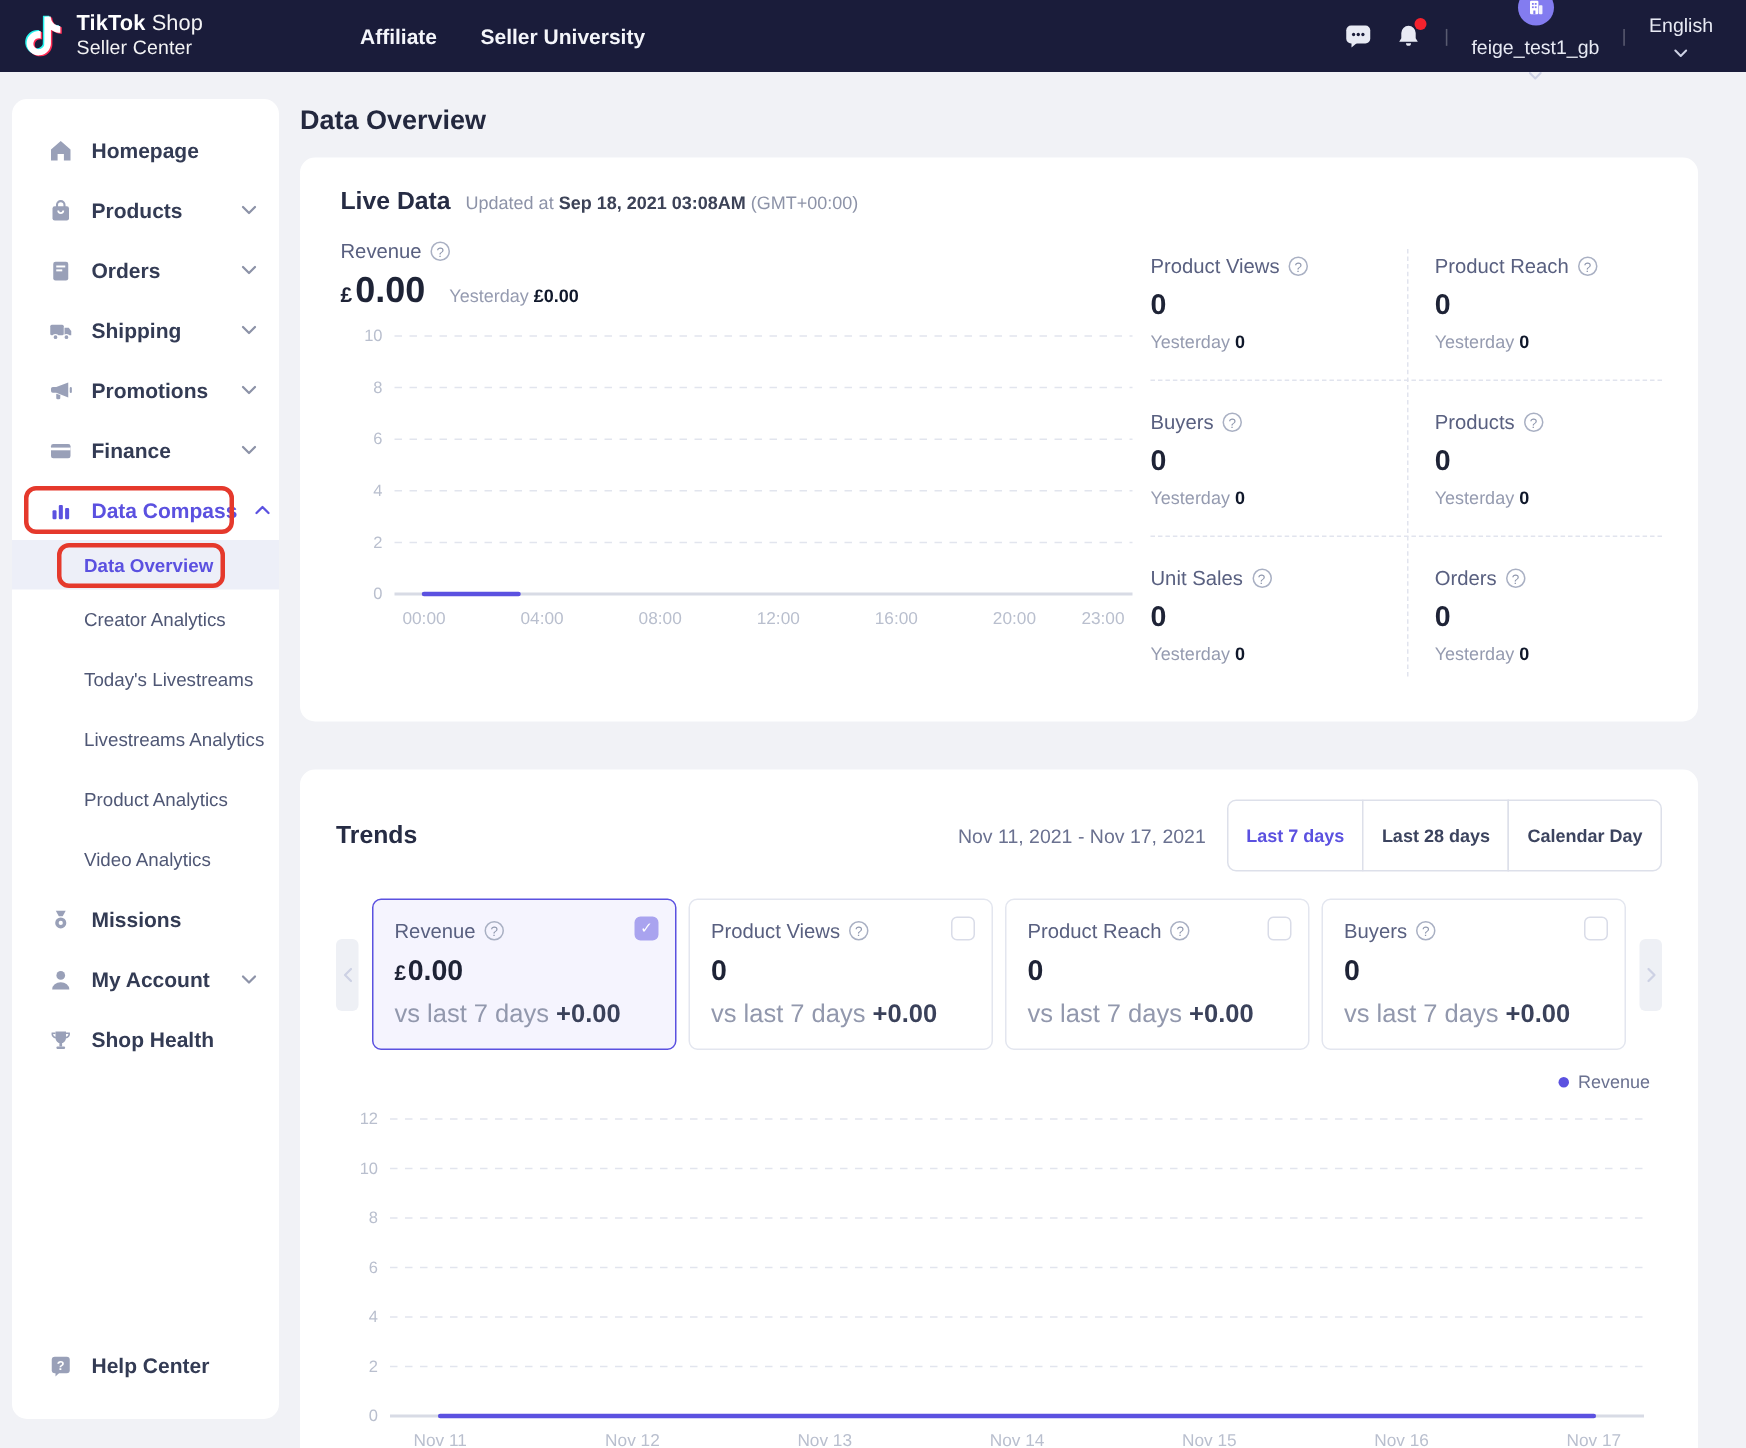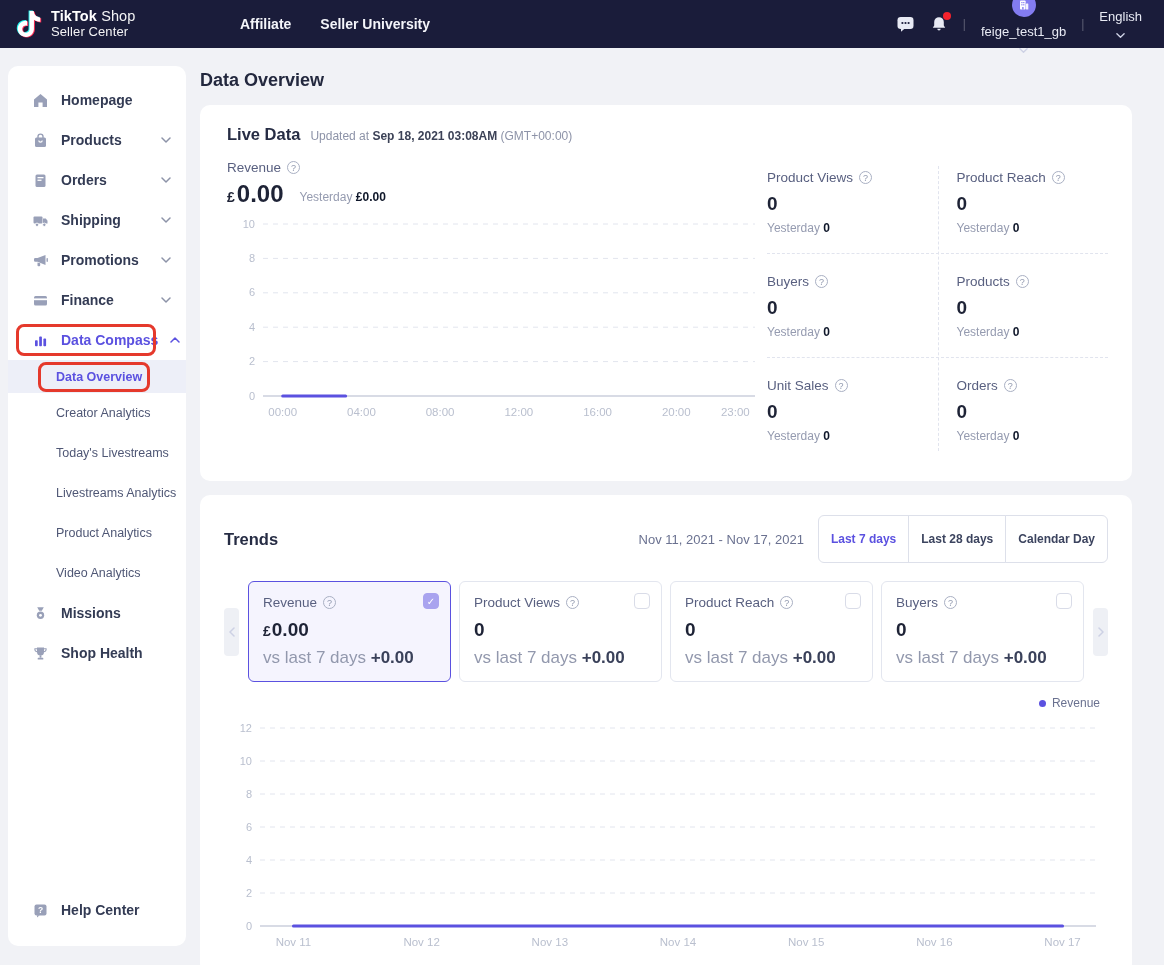--- a/index.html
+++ b/index.html
@@ -45,21 +45,21 @@
   .sub-item{height:40px;display:flex;align-items:center;padding-left:48px;color:#4f5775;font-size:12.5px;cursor:pointer;white-space:nowrap;}
   .sub-item.sub-active{height:33px;background:#edeff8;color:#5b51e0;font-weight:700;}
   .side-spacer{flex:1;}
   .red-box{position:absolute;border:3px solid #e5392c;border-radius:8px;pointer-events:none;z-index:5;}
   #red-box-compass{left:8px;top:258px;width:140px;height:32px;}
   #red-box-overview{left:30px;top:296px;width:112px;height:30px;}
   
   .content{flex:1;margin:0 32px 0 14px;min-width:0;}
   .page-title{font-size:18px;font-weight:700;color:#23283e;padding:22px 0 14px;}
   .card{background:#fff;border-radius:10px;padding:20px 24px;}
-  .live-card{margin-bottom:14px;padding-left:27px;}
+  .live-card{margin-bottom:32px;padding-left:27px;}
   .card-header{display:flex;align-items:baseline;gap:10px;}
   .card-title{font-size:16.5px;font-weight:700;color:#262c44;}
   .updated{font-size:12px;color:#8d93a8;}
   .updated b{color:#3c4257;}
   .live-body{display:flex;margin-top:16px;}
   .live-left{width:540px;flex:none;}
   .metric-label{font-size:13.5px;color:#596080;display:flex;align-items:center;gap:6px;}
   .qmark{width:13px;height:13px;border:1px solid #a9b0c3;border-radius:50%;color:#9098ae;font-size:9px;
     line-height:12px;text-align:center;display:inline-block;flex:none;}
   .rev-row{display:flex;align-items:flex-end;gap:16px;margin-top:7px;}
@@ -301,20 +301,34 @@
             <path d="M5.2 2.2 h6.6 l-2 3.6 h-2.6 Z" fill="currentColor"></path>
             <circle cx="8.5" cy="10.3" r="3.7" fill="currentColor"></circle>
             <circle cx="8.5" cy="10.3" r="1.4" fill="#fff"></circle>
           </svg>
       </span>
       <span>Missions</span>
     </div>
     <div class="side-item">
       <span class="s-icon">
         <svg viewBox="0 0 17 17" width="17" height="17">
+            <circle cx="8.5" cy="5.3" r="2.9" fill="currentColor"></circle>
+            <path d="M2.8 14.6 a5.7 4.8 0 0 1 11.4 0 Z" fill="currentColor"></path>
+          </svg>
+      </span>
+      <span>My Account</span>
+      <span class="chev rot-down">
+          <svg width="10" height="10" viewBox="0 0 10 10">
+            <path d="M3 1 L7 5 L3 9" stroke="currentColor" stroke-width="1.5" fill="none" stroke-linecap="round" stroke-linejoin="round"></path>
+          </svg>
+        </span>
+    </div>
+    <div class="side-item">
+      <span class="s-icon">
+        <svg viewBox="0 0 17 17" width="17" height="17">
             <path d="M5 2.6 h7 v4.4 a3.5 3.5 0 0 1 -7 0 Z" fill="currentColor"></path>
             <path d="M5 3.8 H2.9 a2.4 2.4 0 0 0 2.4 2.9 M12 3.8 h2.1 a2.4 2.4 0 0 1 -2.4 2.9" fill="none" stroke="currentColor" stroke-width="1.1"></path>
             <rect x="7.6" y="10.3" width="1.8" height="2.4" fill="currentColor"></rect>
             <rect x="5.7" y="12.7" width="5.6" height="1.7" rx="0.5" fill="currentColor"></rect>
           </svg>
       </span>
       <span>Shop Health</span>
     </div>
     <div class="side-spacer"></div>
     <div class="side-item">

